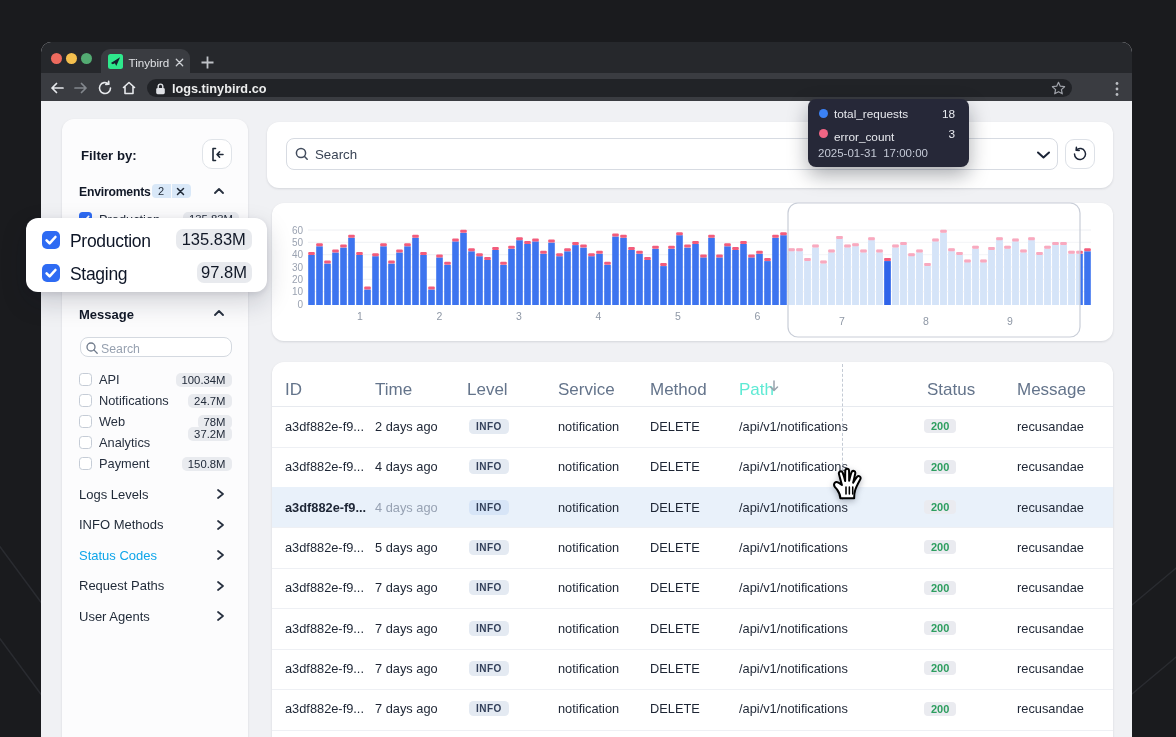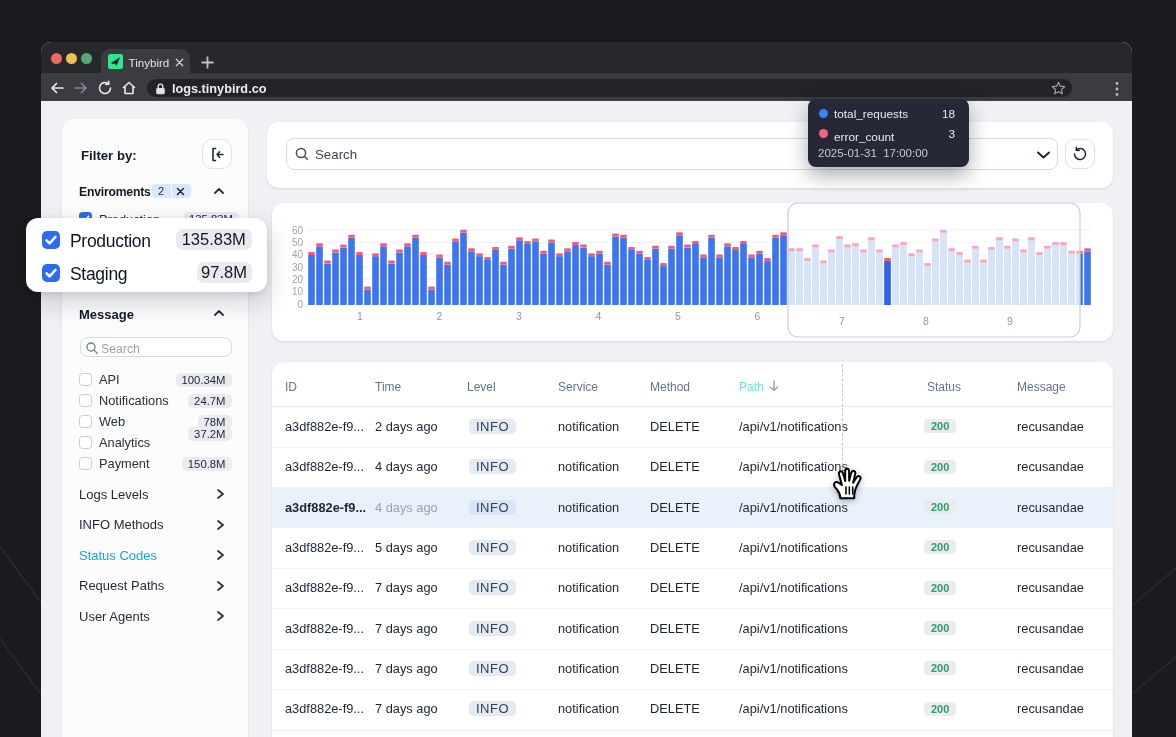--- a/index.html
+++ b/index.html
@@ -10,23 +10,23 @@
 .light{position:absolute;top:11px;width:11px;height:11px;border-radius:50%}
 .tab{position:absolute;left:60px;top:7px;width:89px;height:24px;background:#3a3c41;border-radius:9px 9px 0 0}
 .urlbar{position:absolute;left:0;top:31px;width:100%;height:28px;background:#3a3c41}
 .pill{position:absolute;left:106px;top:37px;width:925px;height:18px;border-radius:9px;background:#212327}
 .content{position:absolute;left:0;top:59px;width:100%;height:636px;background:#f0f1f4}
 .card{position:absolute;background:#fff;border-radius:12px;box-shadow:0 1px 2px rgba(18,24,38,.05),0 1px 3px rgba(18,24,38,.07)}
 .sb-label{position:absolute;font-size:12.8px;color:#27303f}
 .sb-bold{position:absolute;font-size:13px;font-weight:bold;color:#111827}
 .vpill{position:absolute;background:#e9ebef;border-radius:5px;font-size:11.3px;color:#222b3a;line-height:14px;height:14px;padding:0 6px}
 .cb{position:absolute;width:13px;height:13px;border:1.2px solid #c5ccd6;border-radius:3.5px;background:#fff}
-.hdr{position:absolute;font-size:12px;color:#64748b}
+.hdr{position:absolute;font-size:17px;color:#64748b}
 .cell{position:absolute;font-size:12.8px;color:#1d2534}
-.badge-info{position:absolute;background:#e4eaf2;border-radius:4.5px;font-size:13px;font-weight:normal;letter-spacing:.5px;color:#33405a;height:15px;line-height:15px;padding:0 7px}
+.badge-info{position:absolute;background:#e4eaf2;border-radius:4.5px;font-size:10px;font-weight:bold;letter-spacing:.5px;color:#33405a;height:15px;line-height:15px;padding:0 7px}
 .badge-200{position:absolute;background:#eaebf0;border-radius:4px;font-size:11px;font-weight:bold;color:#2d9e5f;height:14px;line-height:14px;padding:0 7px}
 .rowsep{position:absolute;left:0;width:100%;height:1px;background:#eef0f4}
 </style></head><body>
 <svg width="1176" height="737" style="position:absolute;left:0;top:0">
 <line x1="-5" y1="540" x2="60" y2="628" stroke="#2a2c31" stroke-width="1.4"></line>
 <line x1="-5" y1="632" x2="60" y2="720" stroke="#2a2c31" stroke-width="1.4"></line>
 <line x1="1120" y1="615" x2="1181" y2="564" stroke="#2a2c31" stroke-width="1.4"></line>
 <line x1="1120" y1="704" x2="1181" y2="653" stroke="#2a2c31" stroke-width="1.4"></line>
 </svg>
 <div class="win">

